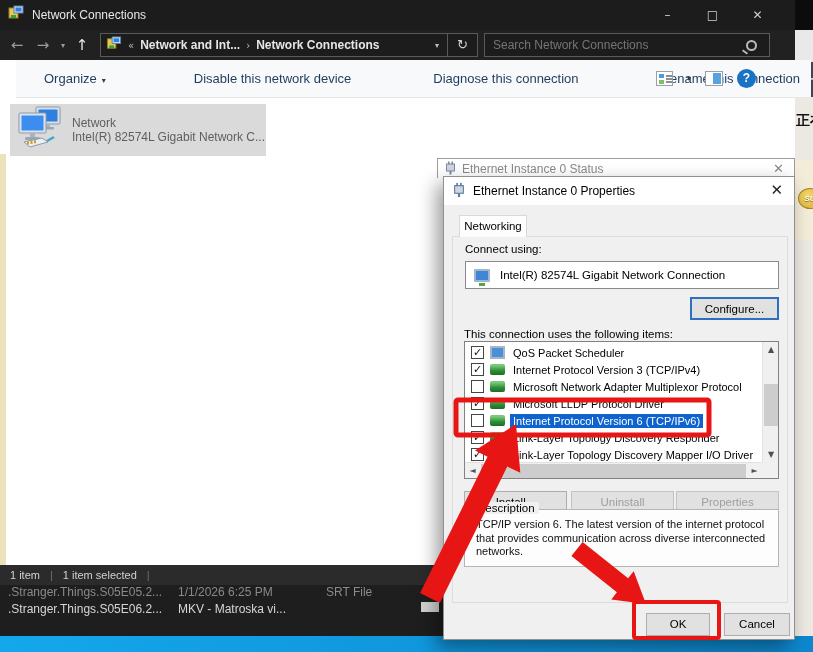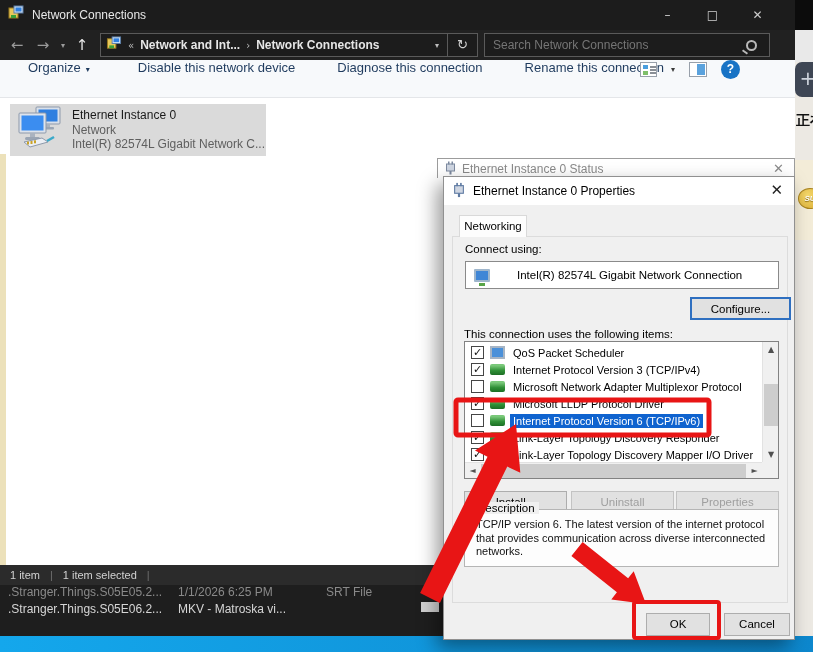--- a/index.html
+++ b/index.html
@@ -46,21 +46,21 @@
   .crumb-wrap { position:absolute; left:100px; top:3px; width:378px; height:24px; border:1px solid #5a5a5a; background:#1c1c1c; display:flex; align-items:center; color:#e6e6e6; font-size:12px; }
   .crumb-wrap .sep { color:#bdbdbd; font-size:10px; padding:0 6px; }
   .crumb-item { white-space:nowrap; font-weight:bold; }
   .crumb-caret { margin-left:auto; font-size:8px; color:#bdbdbd; padding:0 8px; }
   .refresh-zone { border-left:1px solid #5a5a5a; width:30px; height:24px; text-align:center; line-height:24px; font-size:13px; color:#d0d0d0; }
   .search-box { position:absolute; left:484px; top:3px; width:286px; height:24px; border:1px solid #5a5a5a; background:#1c1c1c; display:flex; align-items:center; }
   .search-box input { flex:1; background:transparent; border:none; outline:none; color:#a8a8a8; font-size:12px; padding-left:8px; font-family:"Liberation Sans",sans-serif; }
   .mag { width:11px; height:11px; border:2px solid #b9b9b9; border-radius:50%; position:relative; margin-right:12px; }
   .mag::after { content:""; position:absolute; width:6px; height:2px; background:#b9b9b9; left:-6px; top:9px; transform:rotate(35deg); }
 
-  .cmdbar { position:absolute; left:0; top:60px; width:100%; height:38px; background:#f7f9fb; border-bottom:1px solid #e4e6e9; display:flex; align-items:flex-start; color:#1f3b5e; font-size:13px; }
+  .cmdbar { position:absolute; left:16px; top:60px; width:100%; height:38px; background:#f7f9fb; border-bottom:1px solid #e4e6e9; display:flex; align-items:center; color:#1f3b5e; font-size:13px;gap:40px; }
   .cmd { white-space:nowrap; }
   .cmd-organize { margin-left:28px; }
   .cmd-caret { font-size:8px; color:#1f3b5e; margin-left:5px; }
   .cmd-1 { margin-left:48px; } .cmd-2 { margin-left:42px; } .cmd-3 { margin-left:42px; }
   .cmd-more { margin-left:32px; font-weight:bold; color:#2a4a75; }
   .view-icons { position:absolute; right:55px; display:flex; align-items:center; gap:14px; }
   .tiles-icon { width:17px; height:15px; position:relative; background:linear-gradient(#fff,#fff); border:1px solid #98a0aa; }
   .tiles-icon::before { content:""; position:absolute; left:2px; top:2px; width:5px; height:4px; background:#4a9ede; box-shadow:0 6px 0 #7fbf6a; }
   .tiles-icon::after { content:""; position:absolute; left:9px; top:3px; width:6px; height:1.5px; background:#8a8f96; box-shadow:0 3px 0 #8a8f96, 0 6px 0 #8a8f96; }
   .pane-icon { width:18px; height:15px; border:1px solid #98a0aa; background:#fff; position:relative; }
@@ -86,26 +86,26 @@
   .props-dialog { left:443px; top:176px; width:352px; height:464px; background:#f0f0f0; border:1px solid #909090; box-shadow:-6px 8px 18px rgba(0,0,0,.4); z-index:6; font-size:12px; color:#000; }
   .dlg-title { position:absolute; left:0; top:0; width:100%; height:28px; background:#fff; display:flex; align-items:center; }
   .dlg-title .dlg-ico { margin:0 8px 0 9px; }
   .dlg-title .ttl { font-size:12px; }
   .dlg-close { position:absolute; right:11px; top:4px; font-size:15px; color:#222; }
   .tab { position:absolute; left:15px; top:38px; width:68px; height:22px; background:#fdfdfd; border:1px solid #d9d9d9; border-bottom:none; font-size:11.5px; text-align:center; line-height:21px; z-index:2; }
   .tab-page { position:absolute; left:8px; top:59px; width:336px; height:367px; background:#f0f0f0; border:1px solid #dcdcdc; }
 
   .lbl { position:absolute; font-size:11.5px; }
   .connect-lbl { left:12px; top:6px; }
-  .adapter-box { position:absolute; left:12px; top:24px; width:314px; height:28px; background:#fff; border:1px solid #8a8a8a; display:flex; align-items:center;gap:17px; }
+  .adapter-box { position:absolute; left:12px; top:24px; width:314px; height:28px; background:#fff; border:1px solid #8a8a8a; display:flex; align-items:center; }
   .adapter-box .txt { margin-left:10px; font-size:11.5px; }
   .mini-monitor { width:16px; height:13px; margin-left:8px; position:relative; background:#3f86d6; border:2px solid #9fb6cc; border-radius:1px; }
   .mini-monitor::after { content:""; position:absolute; left:3px; top:12px; width:6px; height:3px; background:#58a548; }
   .btn { position:absolute; background:#e1e1e1; border:1px solid #adadad; font-size:11.5px; text-align:center; font-family:"Liberation Sans",sans-serif; }
-  .configure-btn { left:237px; top:60px; width:101px; height:23px; line-height:21px; border:2px solid #2e6fc0; }
+  .configure-btn { left:237px; top:60px; width:89px; height:23px; line-height:21px; border:2px solid #2e6fc0; }
   .items-lbl { left:11px; top:91px; }
   .proto-list { position:absolute; left:11px; top:104px; width:315px; height:138px; background:#fff; border:1px solid #828282; }
   .prot-rows { position:absolute; left:1px; top:2px; right:17px; bottom:17px; overflow:hidden; }
   .prot-row { height:17px; display:flex; align-items:center; white-space:nowrap; }
   .cb { width:13px; height:13px; background:#fff; border:1px solid #454545; margin-left:5px; font-family:"DejaVu Sans",sans-serif; font-size:11px; line-height:11px; text-align:center; color:#111; flex:0 0 13px; }
   .picon { width:15px; height:12px; margin:0 5px 0 6px; flex:0 0 15px; }
   .picon.protocol-adapter-icon { background:linear-gradient(#79c879 15%,#2f8f36 60%,#1c6e24); border-radius:2px; width:13px; height:11px; }
   .picon.network-monitor-icon { background:#4a90d9; border:2px solid #a6b4c4; position:relative; height:13px; }
   .plabel { font-size:11px; padding:1px 3px; }
   .prot-row.sel .plabel { background:#0f63cf; color:#fff; }
@@ -237,21 +237,20 @@
             <rect x="16" y="29" width="5" height="4" fill="#aab3c0"></rect>
             <rect x="11" y="33" width="15" height="3" rx="1.5" fill="#9aa5b4"></rect>
             <polygon points="10,38 28,34 34,38 16,43" fill="#eceff4" stroke="#8d99ab"></polygon>
             <rect x="13" y="37.5" width="2" height="3" fill="#c9a227"></rect>
             <rect x="16.5" y="37" width="2" height="3" fill="#c9a227"></rect>
             <rect x="20" y="36.3" width="2" height="3" fill="#c9a227"></rect>
             <path d="M33 37 L40 33" stroke="#3aa9c9" stroke-width="2.5" fill="none"></path>
           </svg>
         </span>
         <span class="conn-text">
-          <div>Ethernet Instance 0</div>
           <div class="sub">Network</div>
           <div class="sub">Intel(R) 82574L Gigabit Network C...</div>
         </span>
       </div>
     </div>
 
     <div class="statusbar">
       <span class="s1">1 item</span>
       <span class="div">|</span>
       <span>1 item selected</span>

